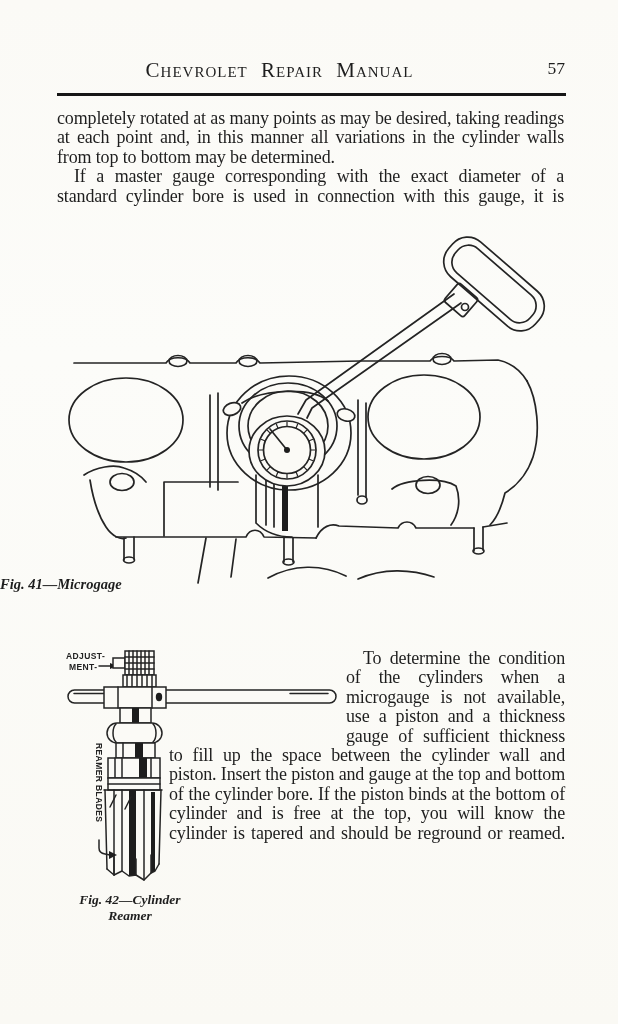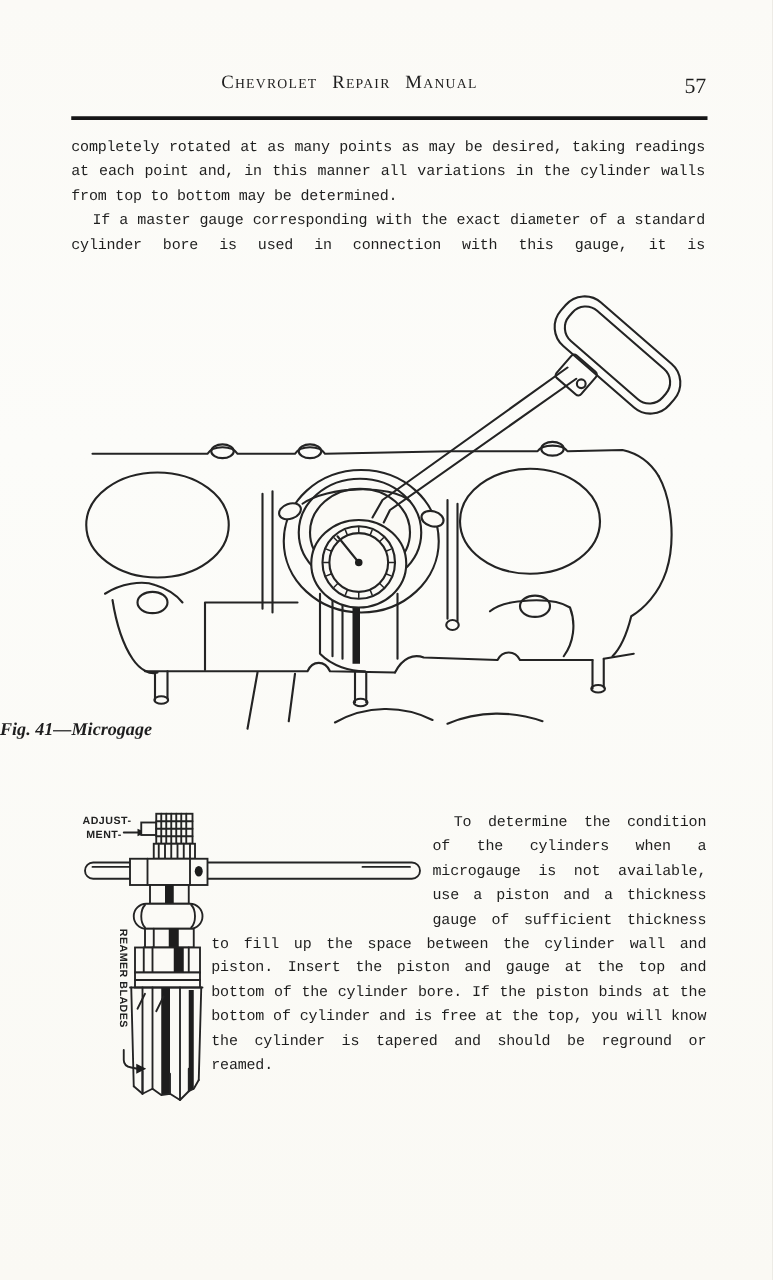--- a/index.html
+++ b/index.html
@@ -4,26 +4,26 @@
 <style>
   html,body { margin:0; padding:0; background:#e8e6e0; }
   .page {
     position:relative; width:618px; height:1024px; margin:0 auto;
     background:linear-gradient(180deg,#fbfaf6 0%, #fcfcf9 35%, #faf9f4 100%);
     font-family:"Liberation Serif", serif;
     color:#1e1e1e; overflow:hidden;
   }
   .header { position:absolute; top:58px; left:57px; width:509px; height:26px; }
   .title  { position:absolute; left:0; right:64px; text-align:center;
-            font-variant:small-caps; font-size:15px; letter-spacing:1px;
+            font-variant:small-caps; font-size:21px; letter-spacing:1px;
             word-spacing:7px; font-weight:500; }
   .pageno { position:absolute; right:1px; top:0; font-size:17.5px; }
   .rule   { position:absolute; top:93px; left:57px; width:509px; height:2.6px; background:#161616; }
 
-  p { margin:0; text-align:justify; font-size:12px; line-height:19.4px; letter-spacing:-0.15px;font-family:Liberation Mono, monospace; }
+  p { margin:0; text-align:justify; font-size:18px; line-height:19.4px; letter-spacing:-0.15px; }
   .indent   { text-indent:17px; }
   .lastfull { text-align-last:justify; }
 
   .tb1 { position:absolute; top:109px; left:57px; width:507px; }
   .tb2 { position:absolute; top:607px; left:57px; width:507px; }
 
   .fig41 { position:absolute; left:60px; top:227px; width:540px; height:360px; }
   .caption41 { position:absolute; top:576px; left:0; width:580px; 
                font-weight:bold; font-style:italic; font-size:14.5px; }
 
@@ -189,15 +189,19 @@
         <rect class="dark" x="77" y="145" width="7" height="86"></rect>
         <rect class="dark" x="99" y="147" width="4" height="80"></rect>
         <path class="ln2" d="M55,224 L62,230 L70,226 L77,231 L84,230 L92,235 L99,228 L103,226 L107,219"></path>
         <path class="ln2" d="M62,230 L62,212 M84,230 L84,214 M99,228 L99,210"></path>
         <path class="ln2" d="M58,162 L64,150 M73,164 L79,152"></path>
       </g>
       <text class="lbl" transform="translate(44,98) rotate(90)">REAMER BLADES</text>
       <path class="ln2" d="M47,195 L47,203 Q47,208 53,209 L58,210"></path>
       <polygon class="dark" points="57,206 65,210 57,214"></polygon>
     </svg>
+    <div class="caption42">
+      <div>Fig. 42—Cylinder</div>
+      <div>Reamer</div>
+    </div>
   </div>
 
 </div>
 
 </body></html>

